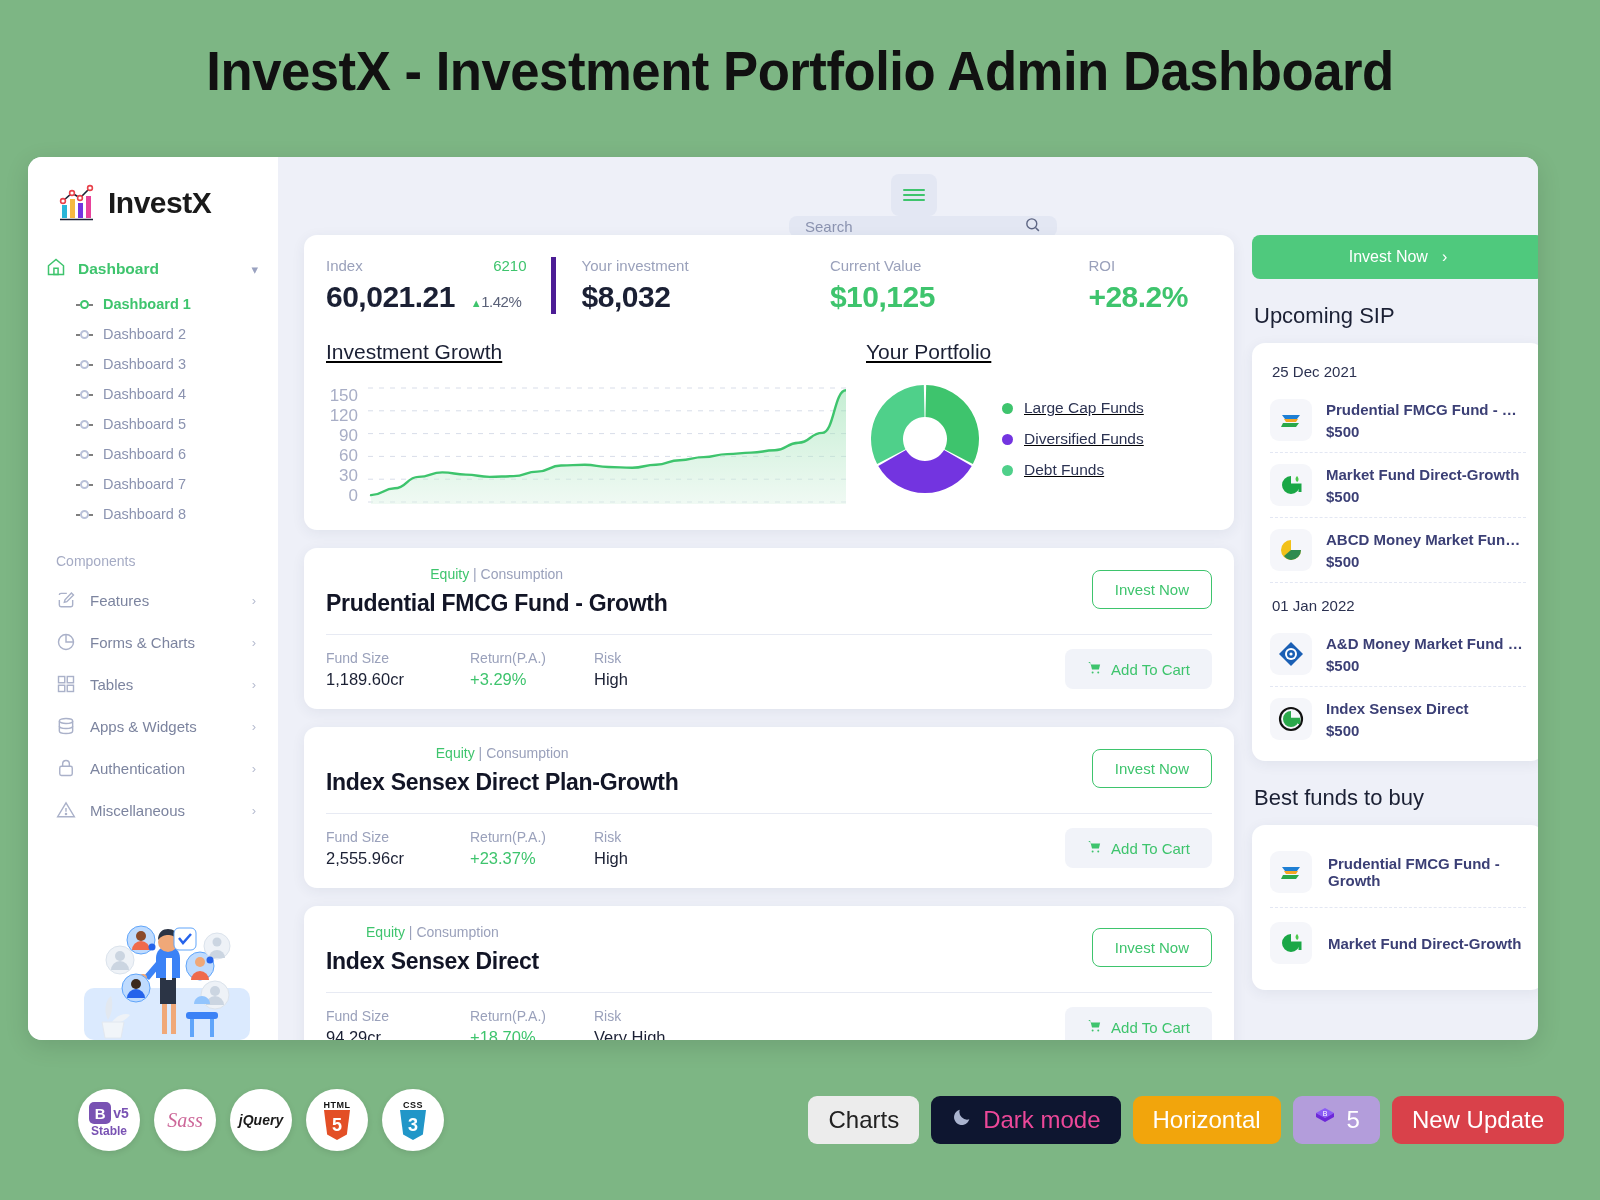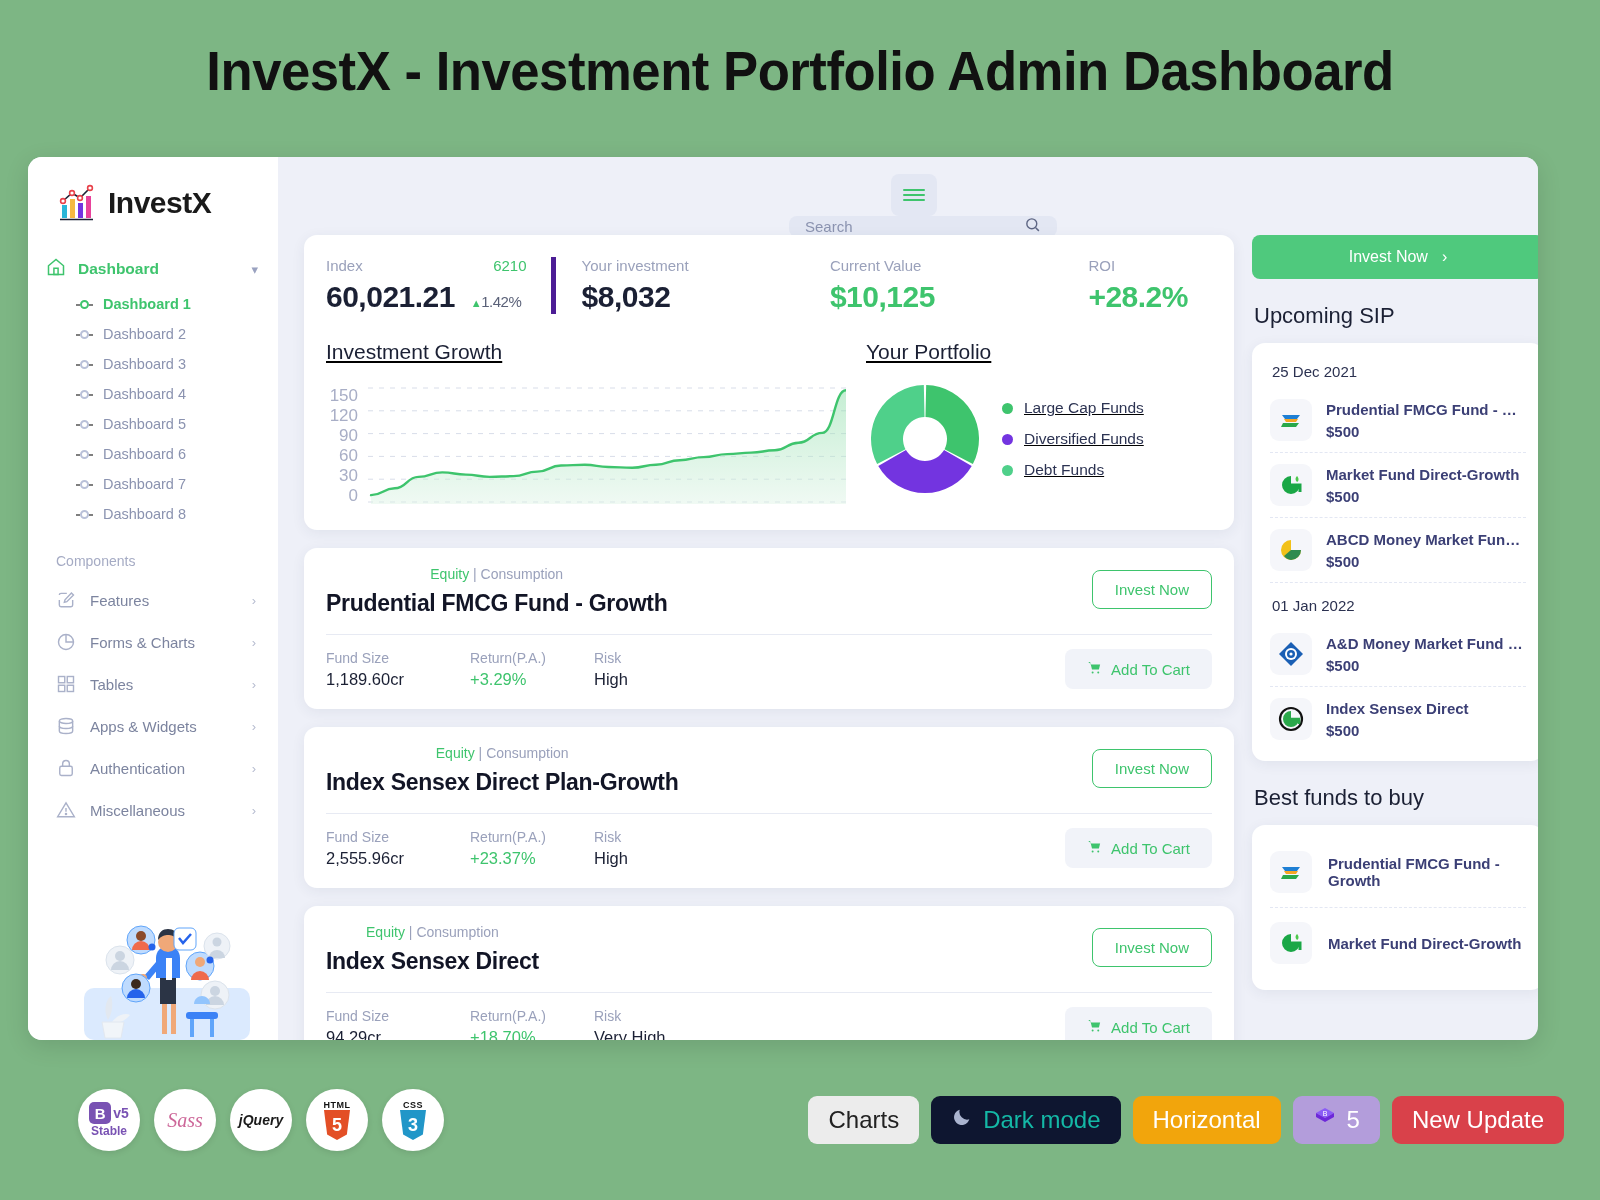--- a/index.html
+++ b/index.html
@@ -865,21 +865,21 @@
     <div class="circ">
       <span style="color:#111;font-size:9px;font-weight:700;letter-spacing:.5px">CSS</span>
       <span style="display:inline-flex;align-items:center;justify-content:center;width:26px;height:30px;background:#2196c8;color:#fff;font-weight:700;font-size:18px;clip-path:polygon(0 0,100% 0,88% 82%,50% 100%,12% 82%)">3</span>
     </div>
   </div>
 
   <div class="pill-row">
     <div class="pill" style="background:#ececec;color:#222">
       <span>Charts</span>
     </div>
-    <div class="pill" style="background:#0e1630;color:#14b8a6">
+    <div class="pill" style="background:#0e1630;color:#ec4899">
       <span>
         <svg width="22" height="22" viewBox="0 0 24 24" fill="#aab4cf">
             <path d="M20 14.5A8.5 8.5 0 0 1 9.5 4a8.5 8.5 0 1 0 10.5 10.5z"></path>
           </svg>
       </span>
       <span>Dark mode</span>
     </div>
     <div class="pill" style="background:#f2a50c;color:#fff">
       <span>Horizontal</span>
     </div>

